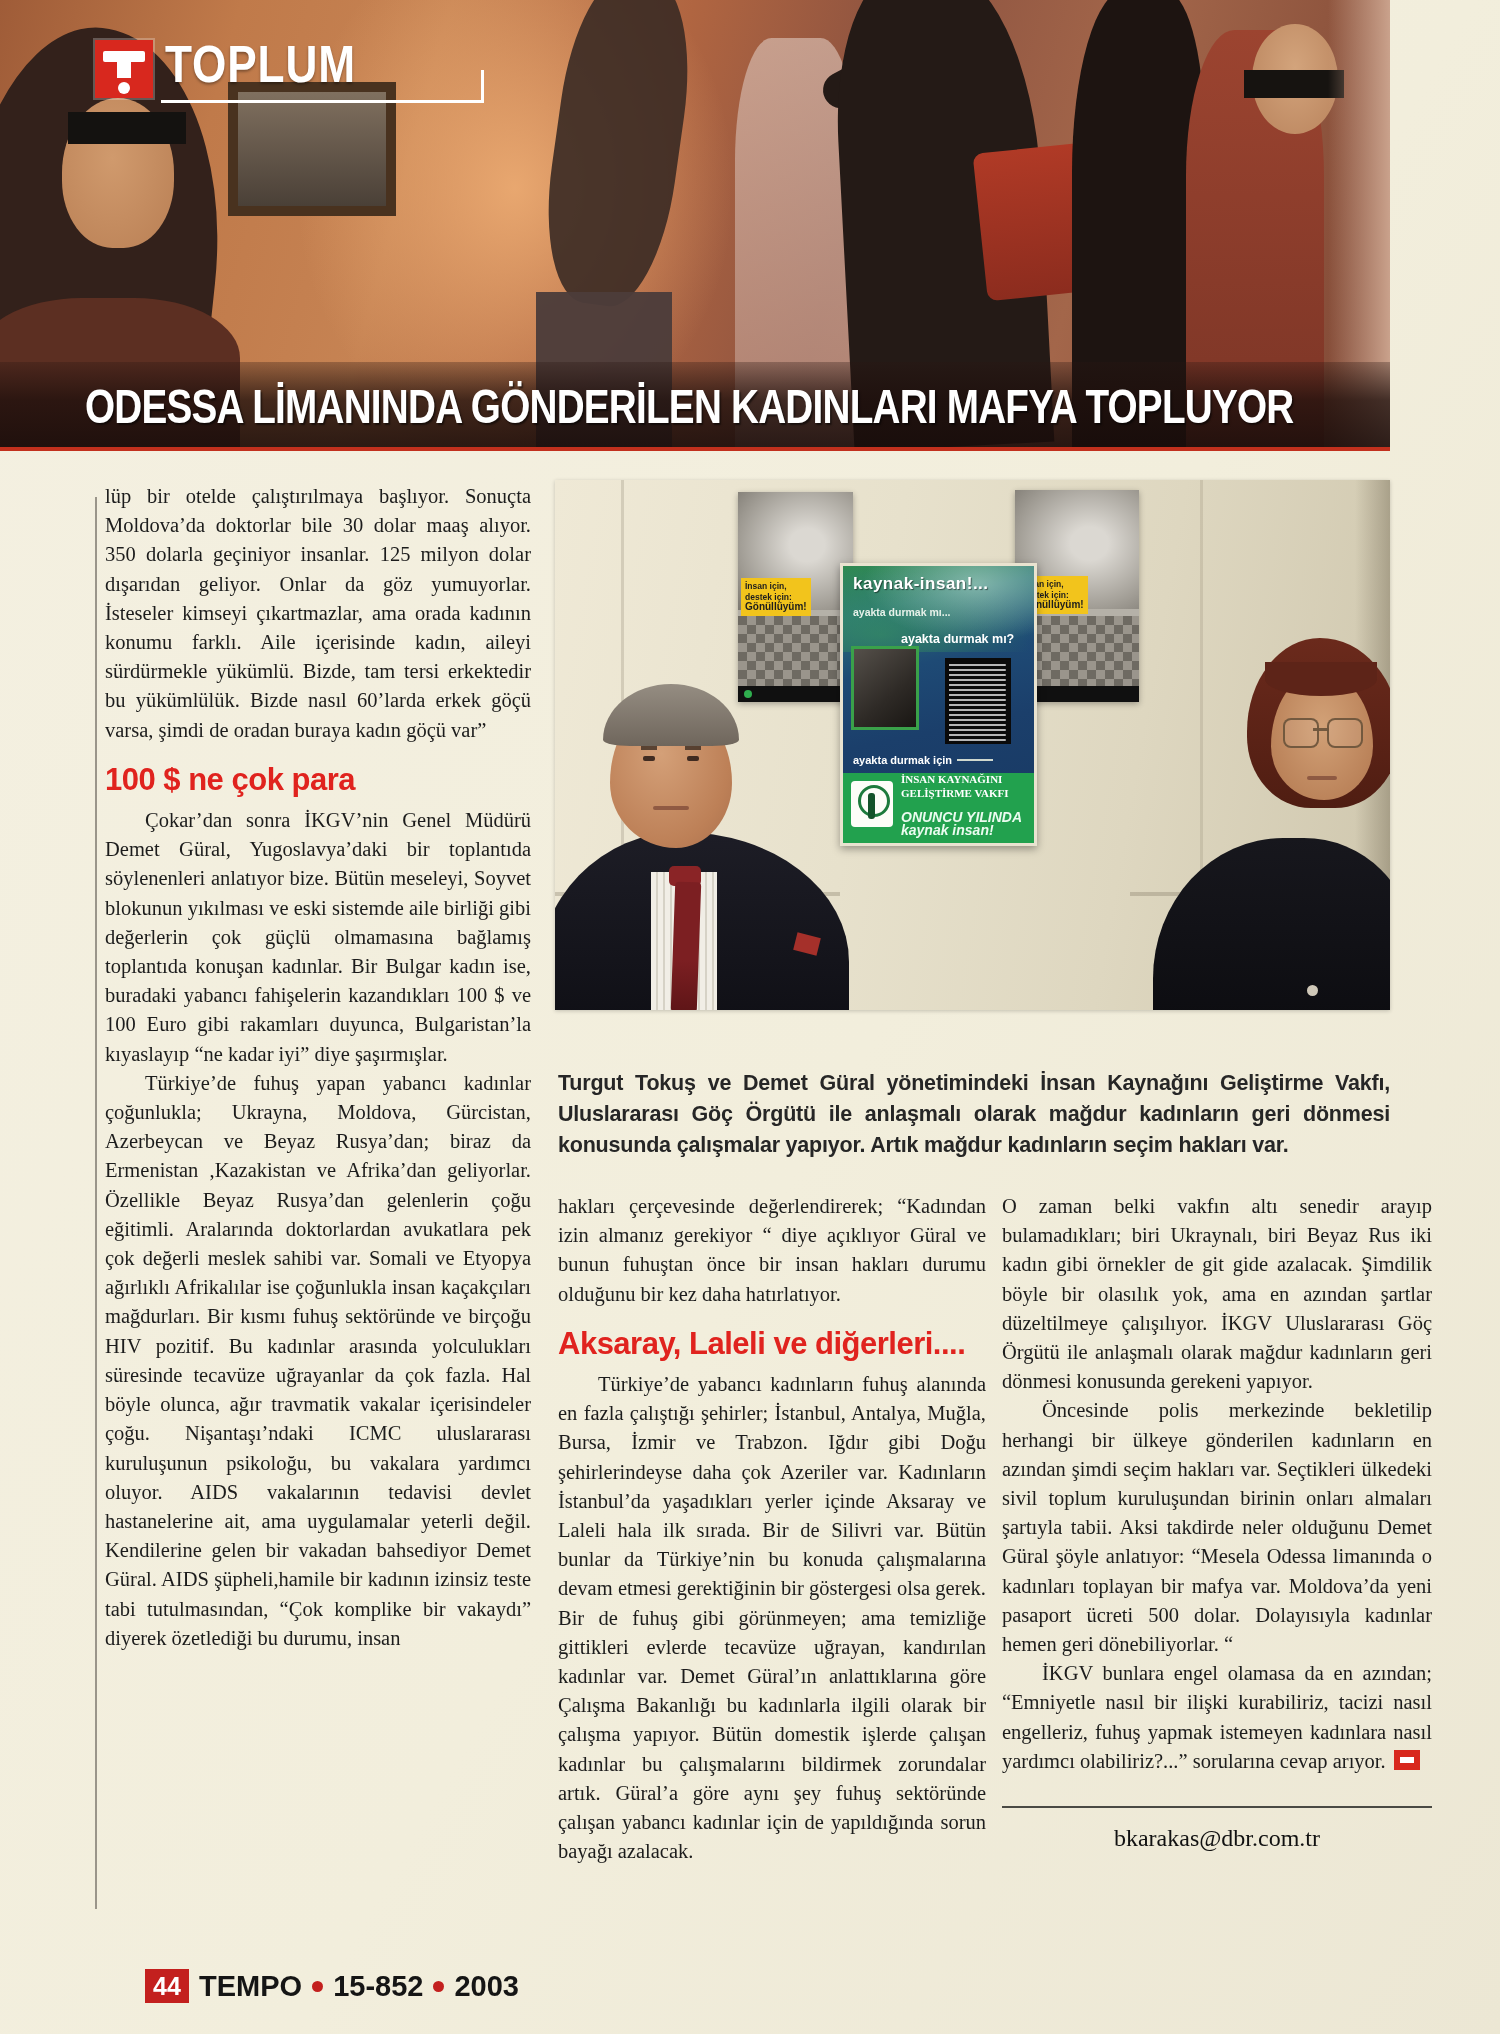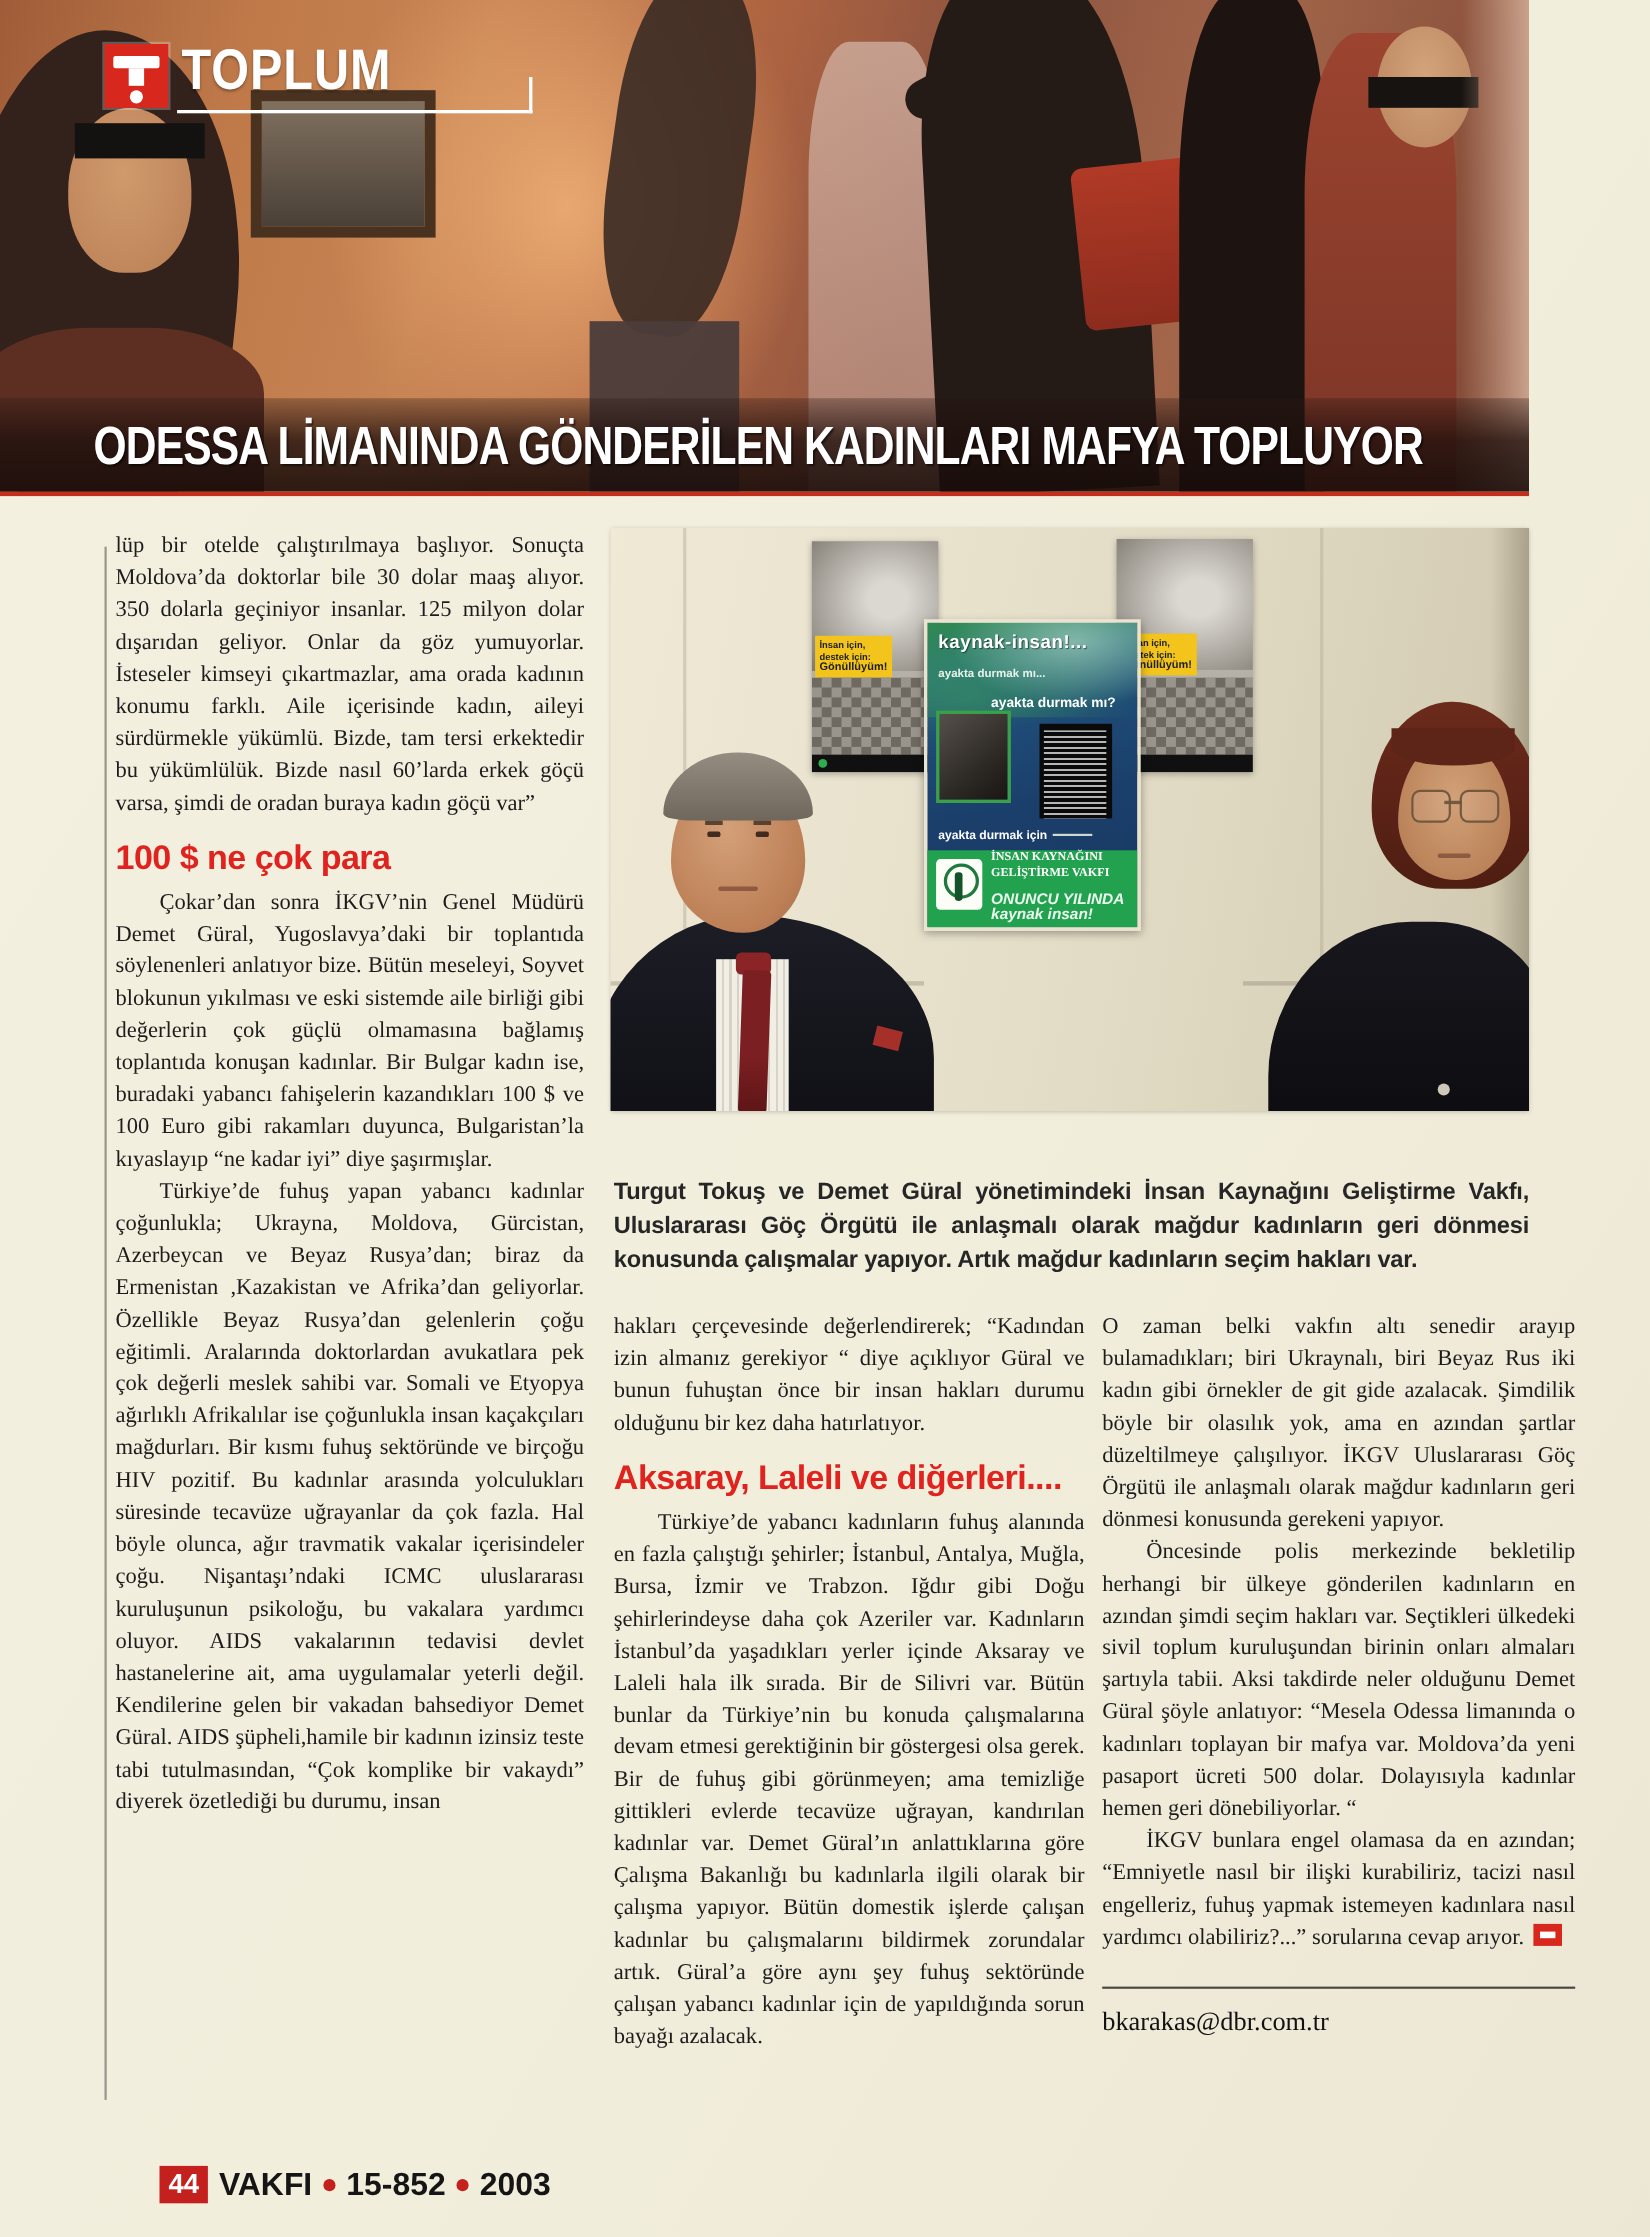--- a/index.html
+++ b/index.html
@@ -46,21 +46,21 @@
   .col p{margin:0;text-indent:40px;}
   .col p.noindent{text-indent:0;}
   .col1{left:105px;top:482px;width:426px;}
   .col2{left:558px;top:1192px;}
   .col3{left:1002px;top:1192px;width:430px;}
   .col-rule{position:absolute;left:95px;top:497px;width:2px;height:1412px;background:#9a958a;}
   h2.red-head{margin:20px 0 12px 0;font-family:"Liberation Sans",sans-serif;font-weight:bold;font-size:31px;letter-spacing:-0.5px;color:#e0231e;text-indent:0;}
   .endmark{display:inline-block;width:26px;height:20px;background:#d8281e;vertical-align:-2px;margin-left:8px;position:relative;}
   .endmark::after{content:"";position:absolute;left:6px;top:7px;width:14px;height:6px;background:#fff;}
   .sig-rule{margin-top:30px;border-top:2px solid #4a4a44;width:100%;}
-  .email{margin-top:16px;text-align:left;font-size:24px;color:#111;}
+  .email{margin-top:16px;text-align:center;font-size:24px;color:#111;}
 
   
   .photo{position:absolute;left:555px;top:480px;width:835px;height:530px;overflow:hidden;
     background:linear-gradient(100deg,#efe9d6 0%,#e7e1cc 38%,#ded7c0 68%,#cfc7ae 100%);box-shadow:0 1px 4px rgba(0,0,0,.2);}
   .photo .ab{position:absolute;}
   .ph-line-v1{left:66px;top:0;width:3px;height:530px;background:rgba(120,110,90,.22);}
   .ph-line-v2{left:645px;top:0;width:3px;height:530px;background:rgba(120,110,90,.18);}
   .ph-rail{left:0;top:412px;width:285px;height:4px;background:rgba(120,110,90,.30);}
   .ph-rail2{left:575px;top:412px;width:260px;height:4px;background:rgba(120,110,90,.30);}
   .ph-right-shade{left:800px;top:0;width:35px;height:530px;background:linear-gradient(90deg,rgba(0,0,0,0),rgba(90,80,60,.35));}
@@ -264,20 +264,20 @@
   <div class="col col3">
     <p class="noindent">O zaman belki vakfın altı senedir arayıp bulamadıkları; biri Ukraynalı, biri Beyaz Rus iki kadın gibi örnekler de git gide azalacak. Şimdilik böyle bir olasılık yok, ama en azından şartlar düzeltilmeye çalışılıyor. İKGV Uluslararası Göç Örgütü ile anlaşmalı olarak mağdur kadınların geri dönmesi konusunda gerekeni yapıyor.</p>
     <p>Öncesinde polis merkezinde bekletilip herhangi bir ülkeye gönderilen kadınların en azından şimdi seçim hakları var. Seçtikleri ülkedeki sivil toplum kuruluşundan birinin onları almaları şartıyla tabii. Aksi takdirde neler olduğunu Demet Güral şöyle anlatıyor: “Mesela Odessa limanında o kadınları toplayan bir mafya var. Moldova’da yeni pasaport ücreti 500 dolar. Dolayısıyla kadınlar hemen geri dönebiliyorlar. “</p>
     <p><span>İKGV bunlara engel olamasa da en azından; “Emniyetle nasıl bir ilişki kurabiliriz, tacizi nasıl engelleriz, fuhuş yapmak istemeyen kadınlara nasıl yardımcı olabiliriz?...” sorularına cevap arıyor.</span><span class="endmark"></span></p>
     <div class="sig-rule"></div>
     <div class="email">bkarakas@dbr.com.tr</div>
   </div>
 
   <div class="footer">
     <span class="pg-box">44</span>
-    <span>VAKFI</span>
+    <span>TEMPO</span>
     <span class="f-dot"></span>
     <span>15-852</span>
     <span class="f-dot"></span>
     <span>2003</span>
   </div>
 
 </div>
 
 </body></html>

